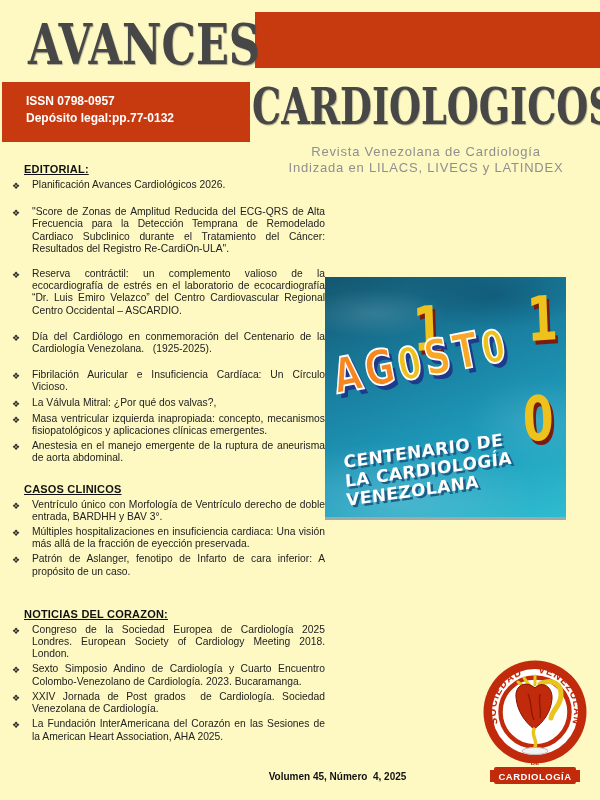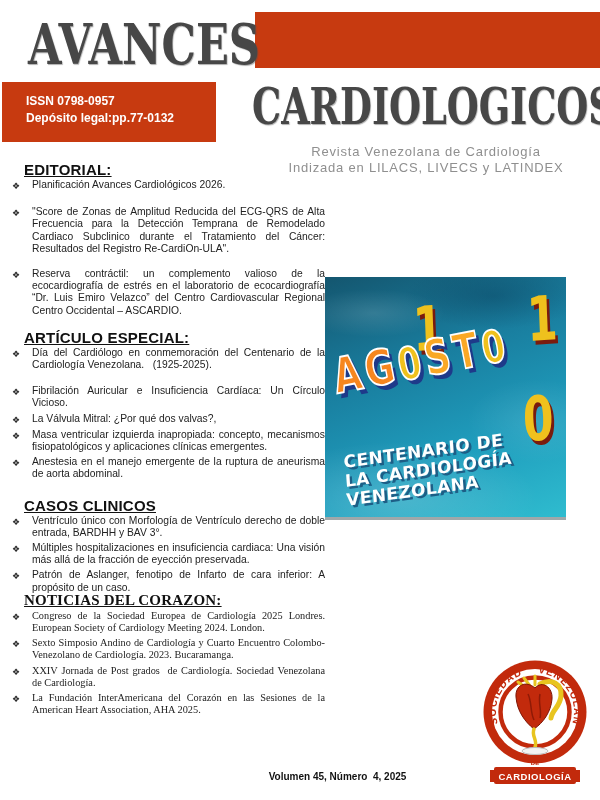--- a/index.html
+++ b/index.html
@@ -1,44 +1,44 @@
 <!DOCTYPE html>
 <html><head>
 <meta charset="utf-8">
 <style>
   html,body{margin:0;padding:0;background:#e9e9e9;}
-  .page{position:relative;width:600px;height:800px;background:#ffffff;margin:0 auto;
+  .page{position:relative;width:600px;height:800px;background:#fef9c3;margin:0 auto;
         overflow:hidden;font-family:"Liberation Sans",sans-serif;}
 
   
   .red-top{position:absolute;left:255px;top:12px;width:345px;height:56px;background:#C73A10;}
   .title-avances{position:absolute;left:28px;top:10px;font-family:"DejaVu Serif",serif;
         font-weight:bold;font-size:54px;color:#474747;letter-spacing:0px;
         transform:scaleX(.80) scaleY(1.05);transform-origin:left top;white-space:nowrap;
         text-shadow:1px 1px 1px rgba(80,80,80,.45);}
-  .red-issn{position:absolute;left:2px;top:82px;width:214px;height:60px;background:#C73A10;
+  .red-issn{position:absolute;left:2px;top:82px;width:248px;height:60px;background:#C73A10;
         color:#ffffff;font-weight:bold;font-size:12px;line-height:1.45;
         padding:11px 0 0 24px;box-sizing:border-box;}
   .title-cardio{position:absolute;left:252px;top:76px;font-family:"DejaVu Serif",serif;
         font-weight:bold;font-size:47px;color:#474747;white-space:nowrap;
         transform:scaleX(.78) scaleY(1.08);transform-origin:left top;
         text-shadow:1px 1px 1px rgba(80,80,80,.45);}
   .mast-sub{position:absolute;left:252px;top:144px;width:348px;text-align:center;
         color:#8F8F8F;font-size:13px;line-height:1.2;letter-spacing:.8px;white-space:nowrap;}
 
   
   .toc{position:absolute;left:12px;top:163px;width:313px;color:#1f1f1f;}
-  .toc-heading{font-weight:bold;font-size:15px;line-height:13px;color:#111;
+  .toc-heading{font-weight:bold;font-size:11px;line-height:13px;color:#111;
         text-decoration:underline;letter-spacing:.2px;padding-left:12px;}
   .toc-item{display:flex;margin-top:3px;font-size:10.3px;line-height:12.2px;}
   .toc-item .bullet{flex:0 0 20px;font-size:9px;color:#2b2b2b;padding-top:1px;}
   .toc-item .item-text{flex:1;text-align:justify;white-space:pre-wrap;color:#222;}
   .mt-md{margin-top:14px;}
   .mt-sm{margin-top:18px;}
-  .mt-lg{font-family:Liberation Serif, serif;}
+  .mt-lg{margin-top:30px;}
   .item-gap{margin-top:13px;}
 
   
   .poster{position:absolute;left:325px;top:277px;width:241px;height:240px;overflow:hidden;
         background:linear-gradient(160deg,#14566f 0%,#197d9e 35%,#1f9dbd 68%,#2fbccf 100%);
         box-shadow:0 3px 0 #9FA8AA;}
   .poster::before{content:"";position:absolute;inset:0;
         background:radial-gradient(ellipse 120px 40px at 20% 15%,rgba(255,255,255,.13),transparent 60%),
                    radial-gradient(ellipse 150px 55px at 70% 8%,rgba(0,40,70,.28),transparent 60%),
                    radial-gradient(ellipse 200px 80px at 30% 92%,rgba(255,255,255,.18),transparent 70%),
@@ -100,21 +100,20 @@
         <span class="bullet">❖</span>
         <span class="item-text">"Score de Zonas de Amplitud Reducida del ECG-QRS de Alta Frecuencia para la Detección Temprana de Remodelado Cardiaco Subclinico durante el Tratamiento del Cáncer: Resultados del Registro Re-CardiOn-ULA".</span>
       </div>
       <div class="toc-item item-gap">
         <span class="bullet">❖</span>
         <span class="item-text">Reserva contráctil: un complemento valioso de la ecocardiografía de estrés en el laboratorio de ecocardiografía “Dr. Luis Emiro Velazco” del Centro Cardiovascular Regional Centro Occidental – ASCARDIO.</span>
       </div>
     </div>
 
     <div class="mt-md">
-      <div class="toc-heading">ARTÍCULO ESPECIAL:</div>
       <div class="toc-item">
         <span class="bullet">❖</span>
         <span class="item-text">Día del Cardiólogo en conmemoración del Centenario de la Cardiología Venezolana.   (1925-2025).</span>
       </div>
     </div>
 
     <div class="mt-md">
       <div class="toc-item">
         <span class="bullet">❖</span>
         <span class="item-text">Fibrilación Auricular e Insuficiencia Cardíaca: Un Círculo Vicioso.</span>
@@ -146,21 +145,21 @@
       <div class="toc-item">
         <span class="bullet">❖</span>
         <span class="item-text">Patrón de Aslanger, fenotipo de Infarto de cara inferior: A propósito de un caso.</span>
       </div>
     </div>
 
     <div class="mt-lg">
       <div class="toc-heading">NOTICIAS DEL CORAZON:</div>
       <div class="toc-item">
         <span class="bullet">❖</span>
-        <span class="item-text">Congreso de la Sociedad Europea de Cardiología 2025 Londres. European Society of Cardiology Meeting 2024. London.</span>
+        <span class="item-text">Congreso de la Sociedad Europea de Cardiología 2025 Londres. European Society of Cardiology Meeting 2018. London.</span>
       </div>
       <div class="toc-item">
         <span class="bullet">❖</span>
         <span class="item-text">Sexto Simposio Andino de Cardiología y Cuarto Encuentro Colombo-Venezolano de Cardiología. 2023. Bucaramanga.</span>
       </div>
       <div class="toc-item">
         <span class="bullet">❖</span>
         <span class="item-text">XXIV Jornada de Post grados  de Cardiología. Sociedad Venezolana de Cardiología.</span>
       </div>
       <div class="toc-item">

